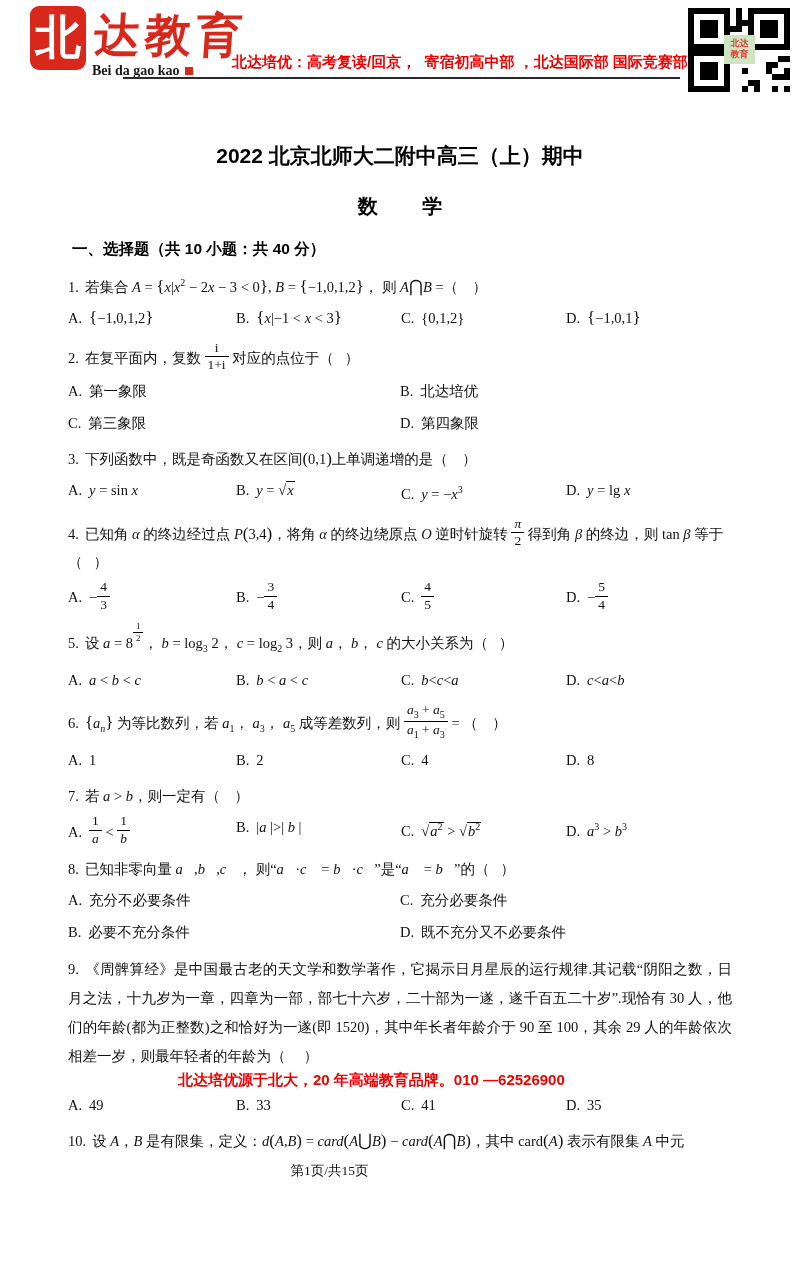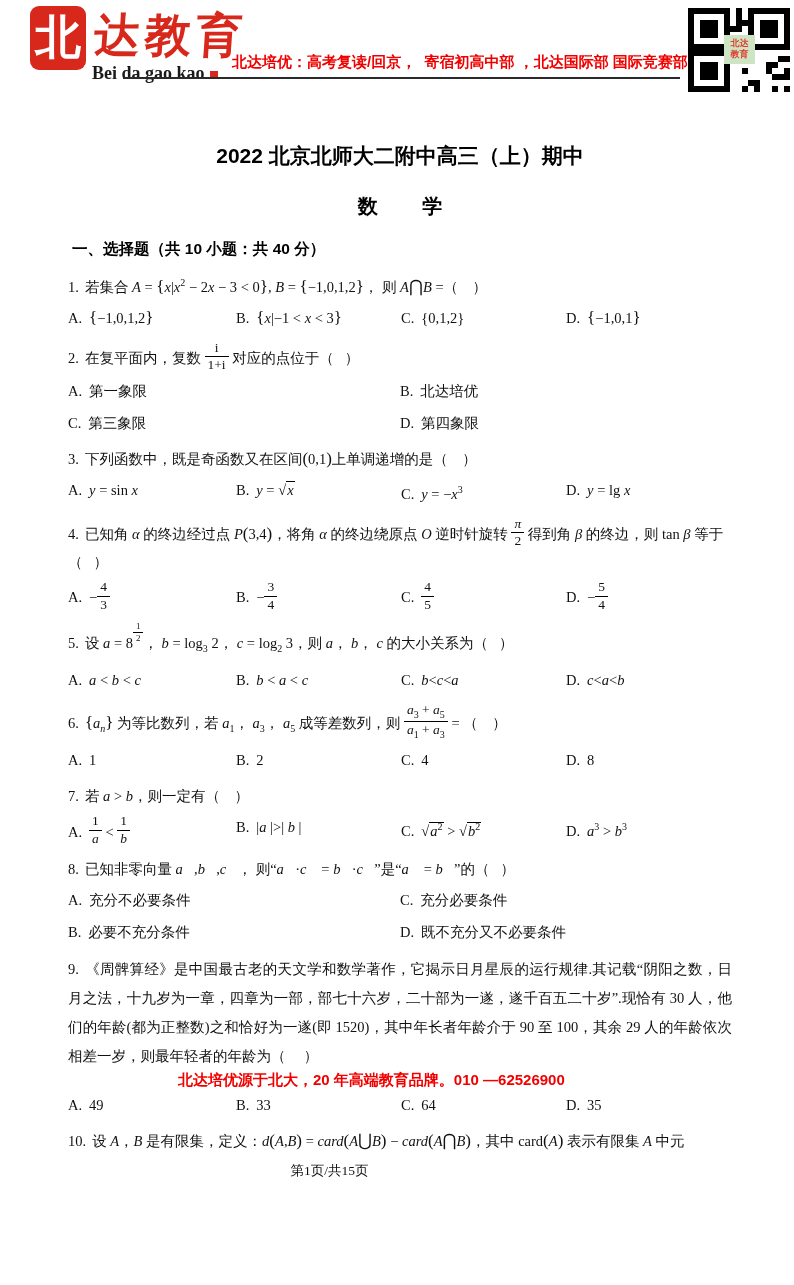--- a/index.html
+++ b/index.html
@@ -7,21 +7,21 @@
           font-family:"Liberation Serif","DejaVu Serif",serif; color:#111; }
 
   
   .header { position:absolute; left:0; top:0; width:794px; height:100px; }
   .brand { position:absolute; left:30px; top:6px; display:flex; align-items:flex-start; }
   .seal { width:56px; height:64px; background:#d8281c; color:#fff; border-radius:9px;
           display:flex; align-items:center; justify-content:center;
           font-size:46px; font-weight:bold; font-family:"Liberation Serif",serif; }
   .brand-text { color:#d8281c; font-size:46px; font-weight:bold; line-height:60px; margin-left:8px;
                 letter-spacing:5px; transform:skewX(-4deg); font-family:"Liberation Serif",serif; }
-  .tagline { position:absolute; left:92px; top:63px; font-size:18px; font-weight:bold; color:#1a1a1a;
+  .tagline { position:absolute; left:92px; top:63px; font-size:14px; font-weight:bold; color:#1a1a1a;
              font-family:"Liberation Serif",serif;text-align:center; }
   .tagline .sq { display:inline-block; width:8px; height:8px; background:#d8281c; margin-left:5px; }
   .slogan { position:absolute; left:232px; top:53px; color:#f10000; font-weight:bold; font-size:15px;
             white-space:pre; font-family:"Liberation Sans","DejaVu Sans",sans-serif; }
   .header-line { position:absolute; left:123px; top:77px; width:557px; border-top:2px solid #2a2a2a; }
 
   
   .qr { position:absolute; left:688px; top:8px; width:102px; height:84px; background:#fff; }
   .qcell { position:absolute; width:6px; height:6px; background:#000; }
   .finder { position:absolute; width:30px; height:30px; border:6px solid #000; box-sizing:content-box; }
@@ -191,21 +191,21 @@
               <div class="opt"><span class="opt-label">B.</span><span class="opt-body">必要不充分条件</span></div>
               <div class="opt"><span class="opt-label">D.</span><span class="opt-body">既不充分又不必要条件</span></div>
             </div>
           </div>
           <div class="question">
             <p class="stem long"><span class="qno">9.</span><span class="stem-body">《周髀算经》是中国最古老的天文学和数学著作，它揭示日月星辰的运行规律.其记载“阴阳之数，日月之法，十九岁为一章，四章为一部，部七十六岁，二十部为一遂，遂千百五二十岁”.现恰有 30 人，他们的年龄(都为正整数)之和恰好为一遂(即 1520)，其中年长者年龄介于 90 至 100，其余 29 人的年龄依次相差一岁，则最年轻者的年龄为（&nbsp;&nbsp;&nbsp;&nbsp;&nbsp;）</span></p>
             <p class="promo">北达培优源于北大，20 年高端教育品牌。010 —62526900</p>
             <div class="opts cols4">
               <div class="opt"><span class="opt-label">A.</span><span class="opt-body">49</span></div>
               <div class="opt"><span class="opt-label">B.</span><span class="opt-body">33</span></div>
-              <div class="opt"><span class="opt-label">C.</span><span class="opt-body">64</span></div>
+              <div class="opt"><span class="opt-label">C.</span><span class="opt-body">41</span></div>
               <div class="opt"><span class="opt-label">D.</span><span class="opt-body">35</span></div>
             </div>
           </div>
           <div class="question">
             <p class="stem"><span class="qno">10.</span><span class="stem-body">设 <i>A</i>，<i>B</i> 是有限集，定义：<i>d</i><span class="big">(</span><i>A</i>,<i>B</i><span class="big">)</span> = <i>card</i><span class="big">(</span><i>A</i><span class="cap">⋃</span><i>B</i><span class="big">)</span> − <i>card</i><span class="big">(</span><i>A</i><span class="cap">⋂</span><i>B</i><span class="big">)</span>，其中 card<span class="big">(</span><i>A</i><span class="big">)</span> 表示有限集 <i>A</i> 中元</span></p>
           </div>
         </div>
     </div>
   </div>
 

